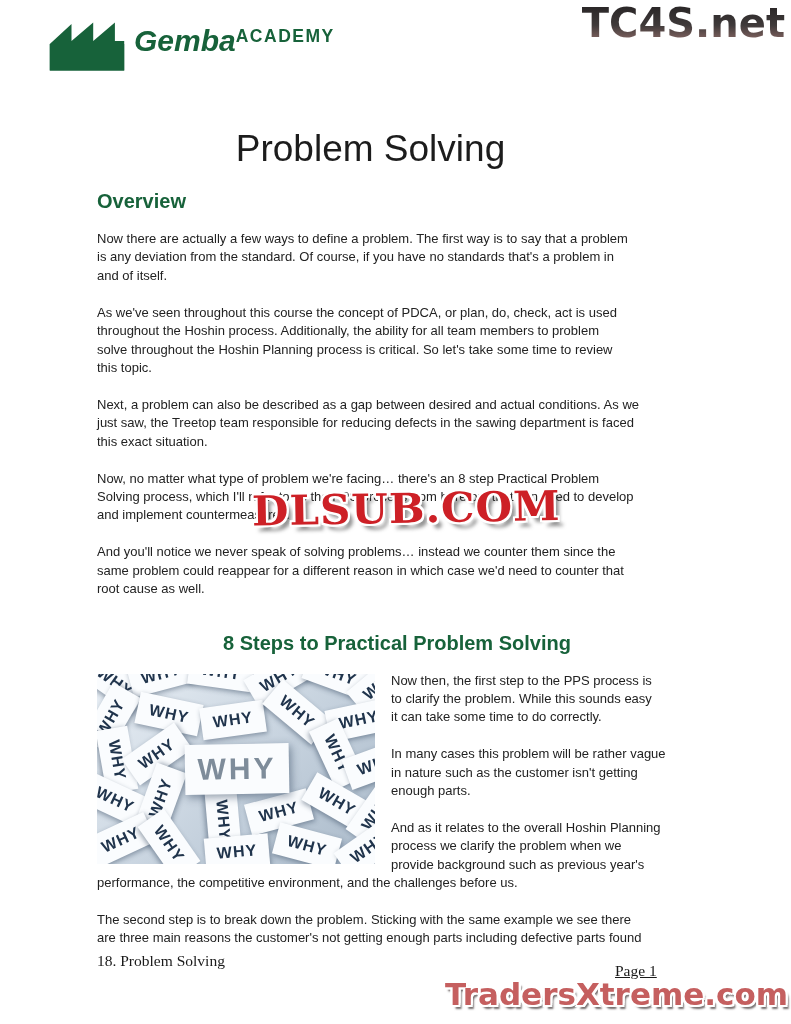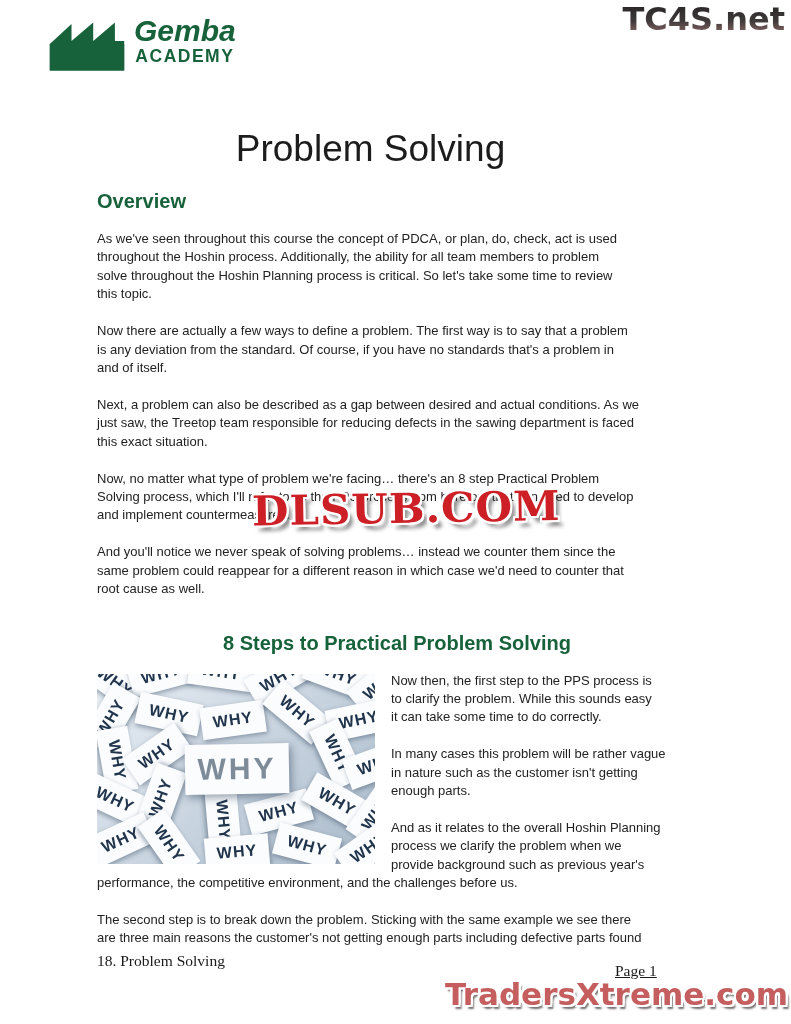--- a/index.html
+++ b/index.html
@@ -7,28 +7,28 @@
     position:relative;
     width:791px;height:1024px;
     background:#ffffff;
     overflow:hidden;
     font-family:"Liberation Sans","DejaVu Sans",sans-serif;
     color:#212121;
   }
   
   .logo{position:absolute;left:48px;top:10px;display:flex;align-items:center;gap:8px;}
   .logo svg{display:block;}
-  .logo-text{display:flex;flex-direction:column;line-height:1;text-align:center;}
+  .logo-text{display:flex;flex-direction:row;line-height:1;text-align:center;}
   .logo-name{font-style:italic;font-weight:bold;font-size:30px;color:#17623a;letter-spacing:0;}
   .logo-sub{font-weight:bold;font-size:17.5px;color:#17623a;letter-spacing:1.5px;margin-top:2px;}
   
   .wm-top{
     position:absolute;top:0px;right:6px;
     font-family:"DejaVu Sans",sans-serif;
-    font-weight:900;font-size:32px;letter-spacing:0px;
+    font-weight:900;font-size:40px;letter-spacing:0px;
     background:linear-gradient(180deg,#232021 0%,#3f3a3a 55%,#9c7470 100%);
     -webkit-background-clip:text;background-clip:text;color:transparent;
   }
   .wm-mid{
     position:absolute;left:252px;top:484px;
     font-family:"DejaVu Serif","Liberation Serif",serif;
     font-weight:900;font-size:42px;letter-spacing:1px;
     color:#cd2026;
     transform:rotate(-1deg) scaleY(.98);
     text-shadow:
@@ -105,27 +105,27 @@
       <span class="logo-sub">ACADEMY</span>
     </span>
   </div>
 
   <div class="wm-top">TC4S.net</div>
 
   <h1 class="title">Problem Solving</h1>
 
   <div class="content">
     <h2 class="green">Overview</h2>
+    <p>Now there are actually a few ways to define a problem.  The first way is to say that a problem
+is any deviation from the standard.  Of course, if you have no standards that's a problem in
+and of itself.</p>
     <p>As we've seen throughout this course the concept of PDCA, or plan, do, check, act is used
 throughout the Hoshin process.  Additionally, the ability for all team members to problem
 solve throughout the Hoshin Planning process is critical.  So let's take some time to review
 this topic.</p>
-    <p>Now there are actually a few ways to define a problem.  The first way is to say that a problem
-is any deviation from the standard.  Of course, if you have no standards that's a problem in
-and of itself.</p>
     <p>Next, a problem can also be described as a gap between desired and actual conditions.  As we
 just saw, the Treetop team responsible for reducing defects in the sawing department is faced
 this exact situation.</p>
     <p>Now, no matter what type of problem we're facing… there's an 8 step Practical Problem
 Solving process, which I'll refer to as the PPS process from here on, that can used to develop
 and implement countermeasures.</p>
     <p>And you'll notice we never speak of solving problems… instead we counter them since the
 same problem could reappear for a different reason in which case we'd need to counter that
 root cause as well.</p>
 

